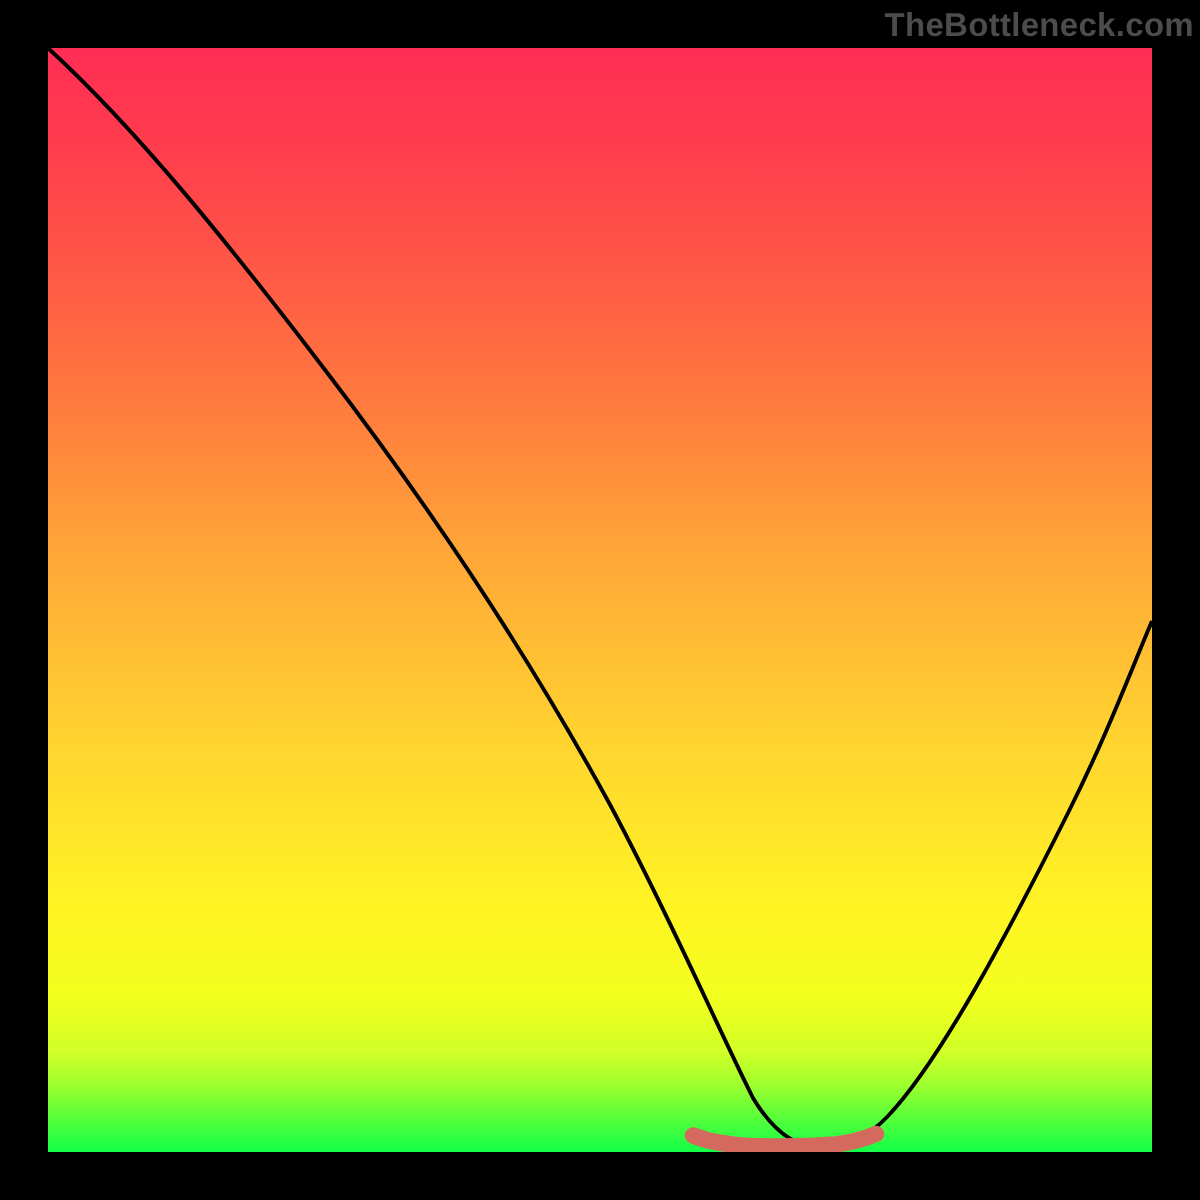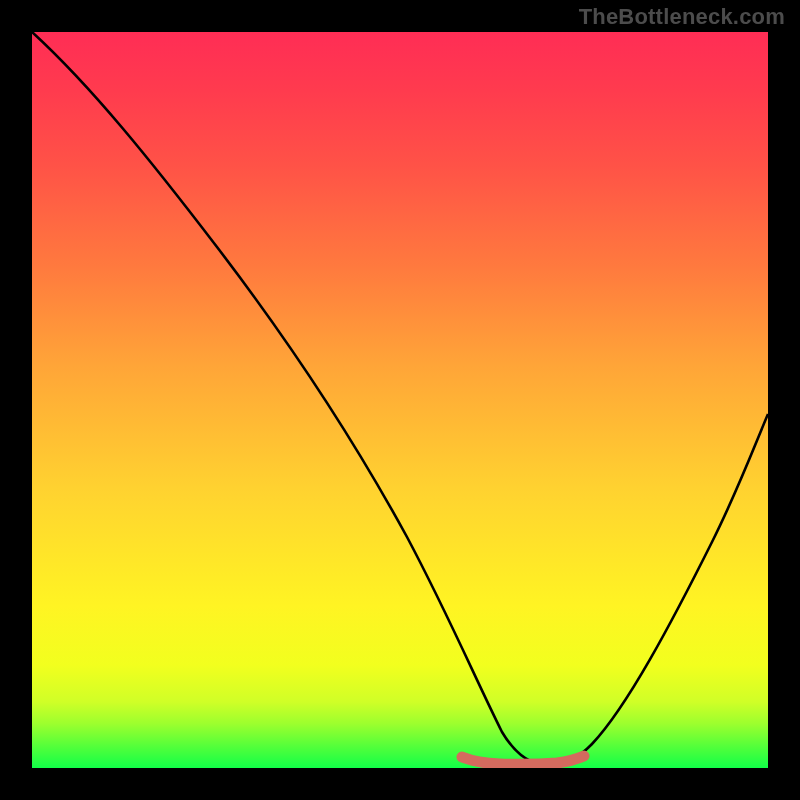--- a/index.html
+++ b/index.html
@@ -6,21 +6,21 @@
   html, body { width: 800px; height: 800px; overflow: hidden; background: #000; }
   .frame {
     position: relative;
     width: 800px;
     height: 800px;
     background: #000;
   }
   .watermark {
     position: absolute;
     top: 4px;
-    right: 15px;
+    right: 4px;
     font-family: Arial, Helvetica, sans-serif;
     font-size: 22px;
     font-weight: 600;
     color: #4c4c4c;
     letter-spacing: 0.2px;
     z-index: 5;
   }
   .plot {
     position: absolute;
     left: 32px;

